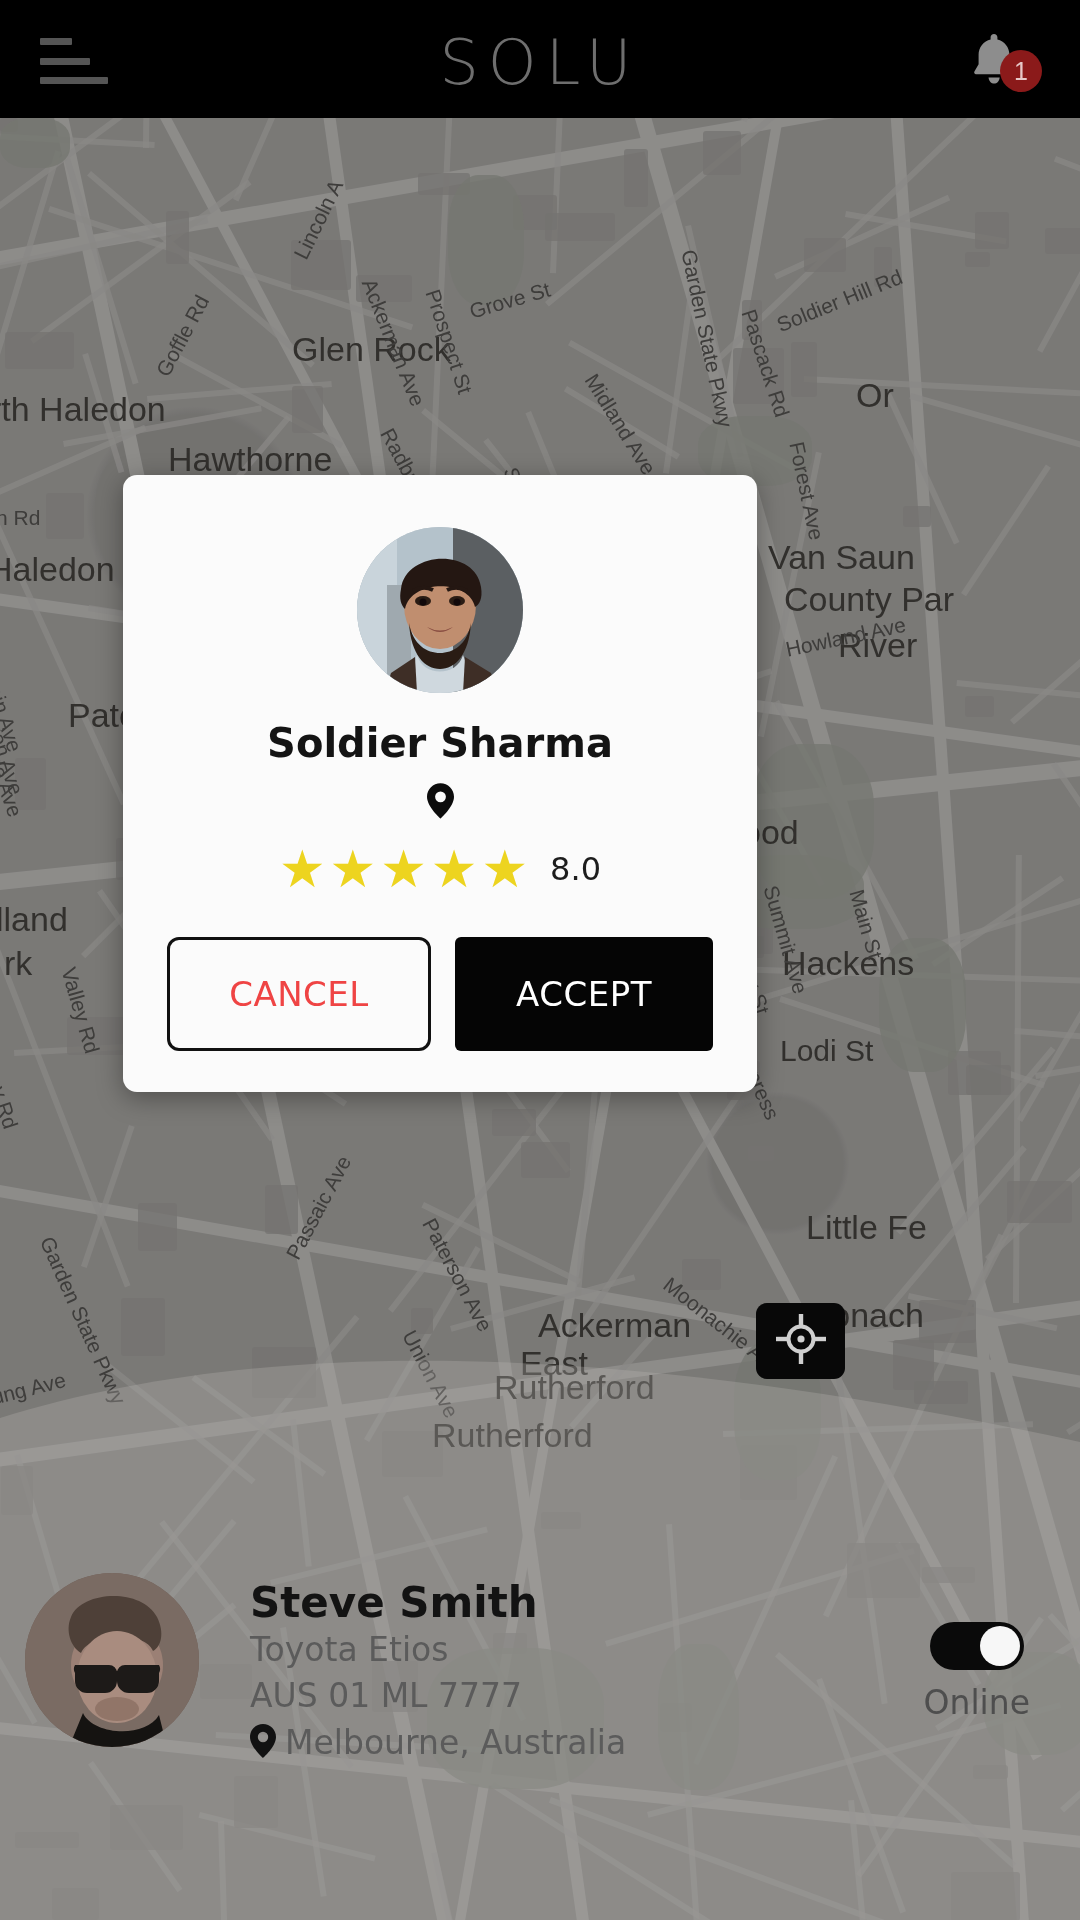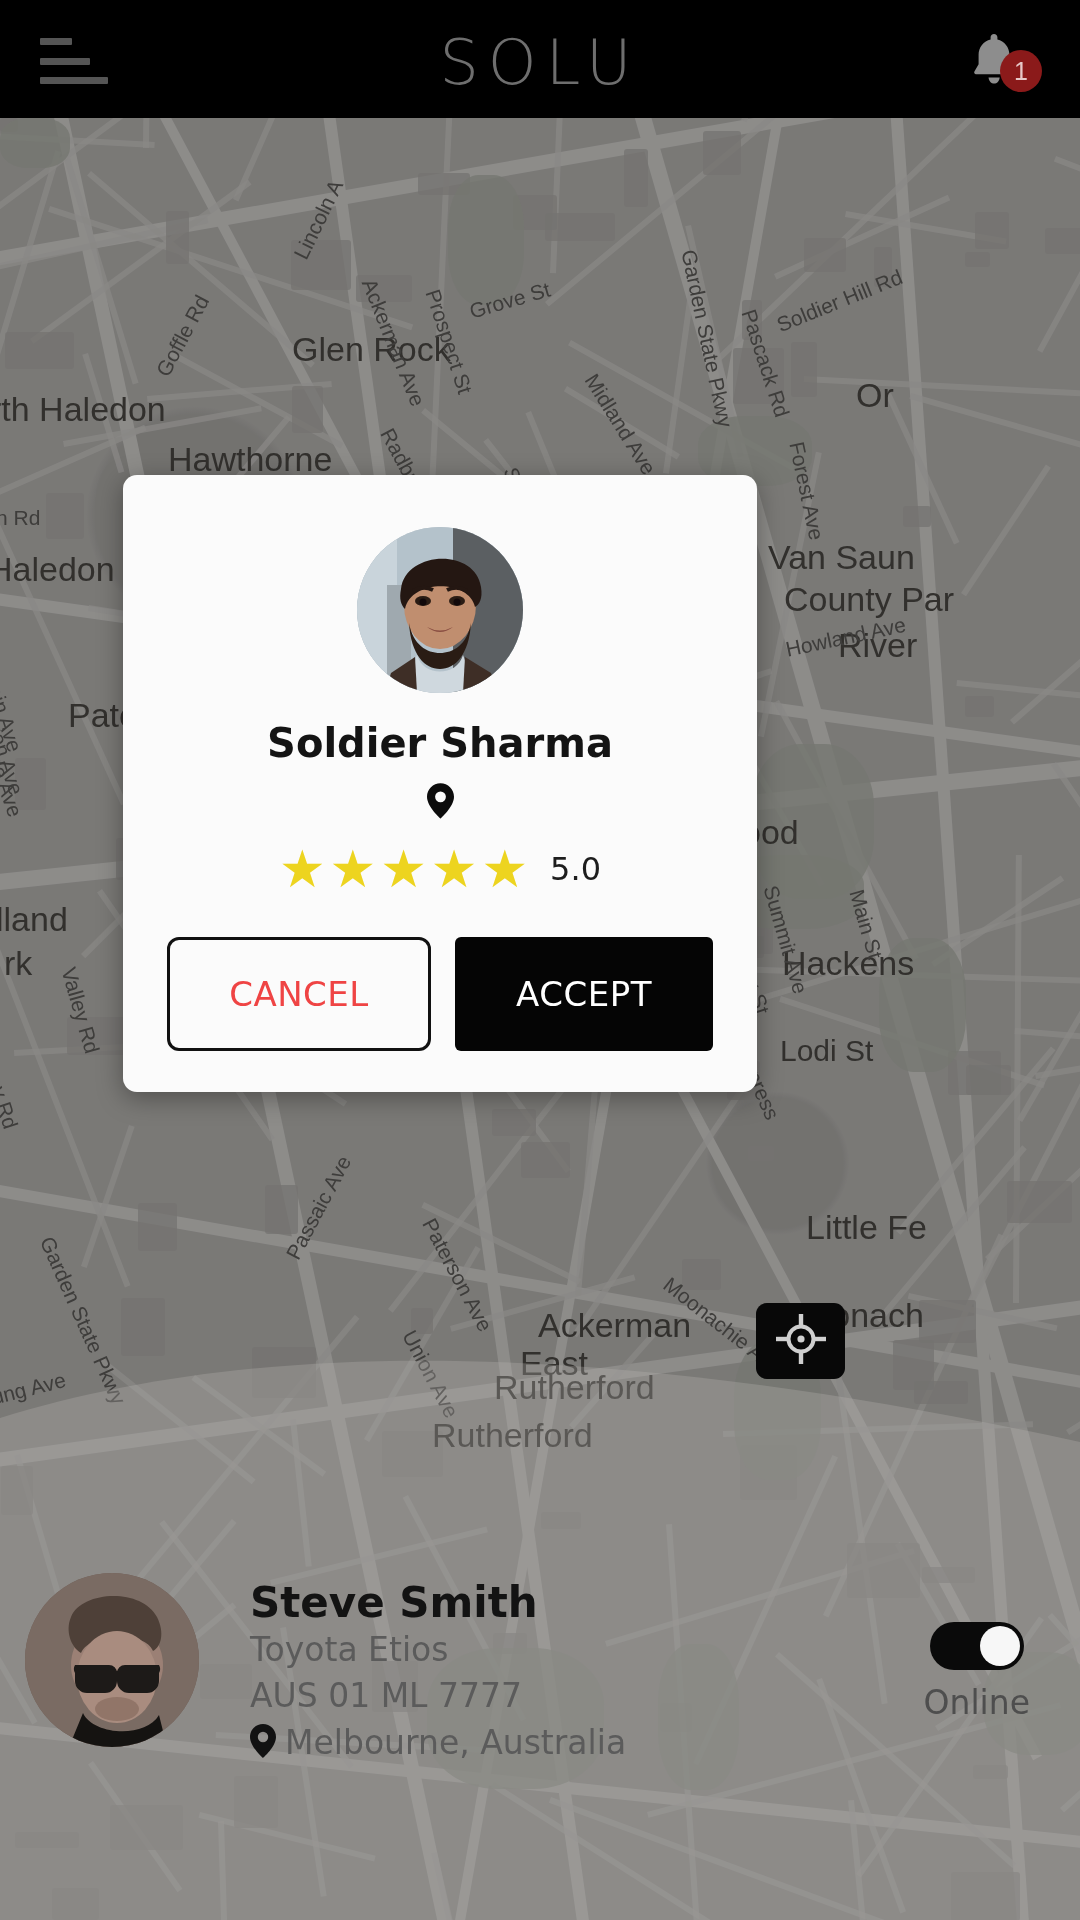--- a/index.html
+++ b/index.html
@@ -568,20 +568,20 @@
   </div>
 
   <div id="rating-row">
     <span id="stars">
         <span class="star" style="color: rgb(237, 212, 31);">★</span>
         <span class="star" style="color: rgb(237, 212, 31);">★</span>
         <span class="star" style="color: rgb(237, 212, 31);">★</span>
         <span class="star" style="color: rgb(237, 212, 31);">★</span>
         <span class="star" style="color: rgb(237, 212, 31);">★</span>
       </span>
-    <span id="rating-value">5.0</span>
+    <span id="rating-value">8.0</span>
   </div>
 
   <div id="modal-actions">
     <div class="mbtn" id="cancel-button">CANCEL</div>
     <div class="mbtn" id="accept-button">ACCEPT</div>
   </div>
 </div>
 
 </body></html>

